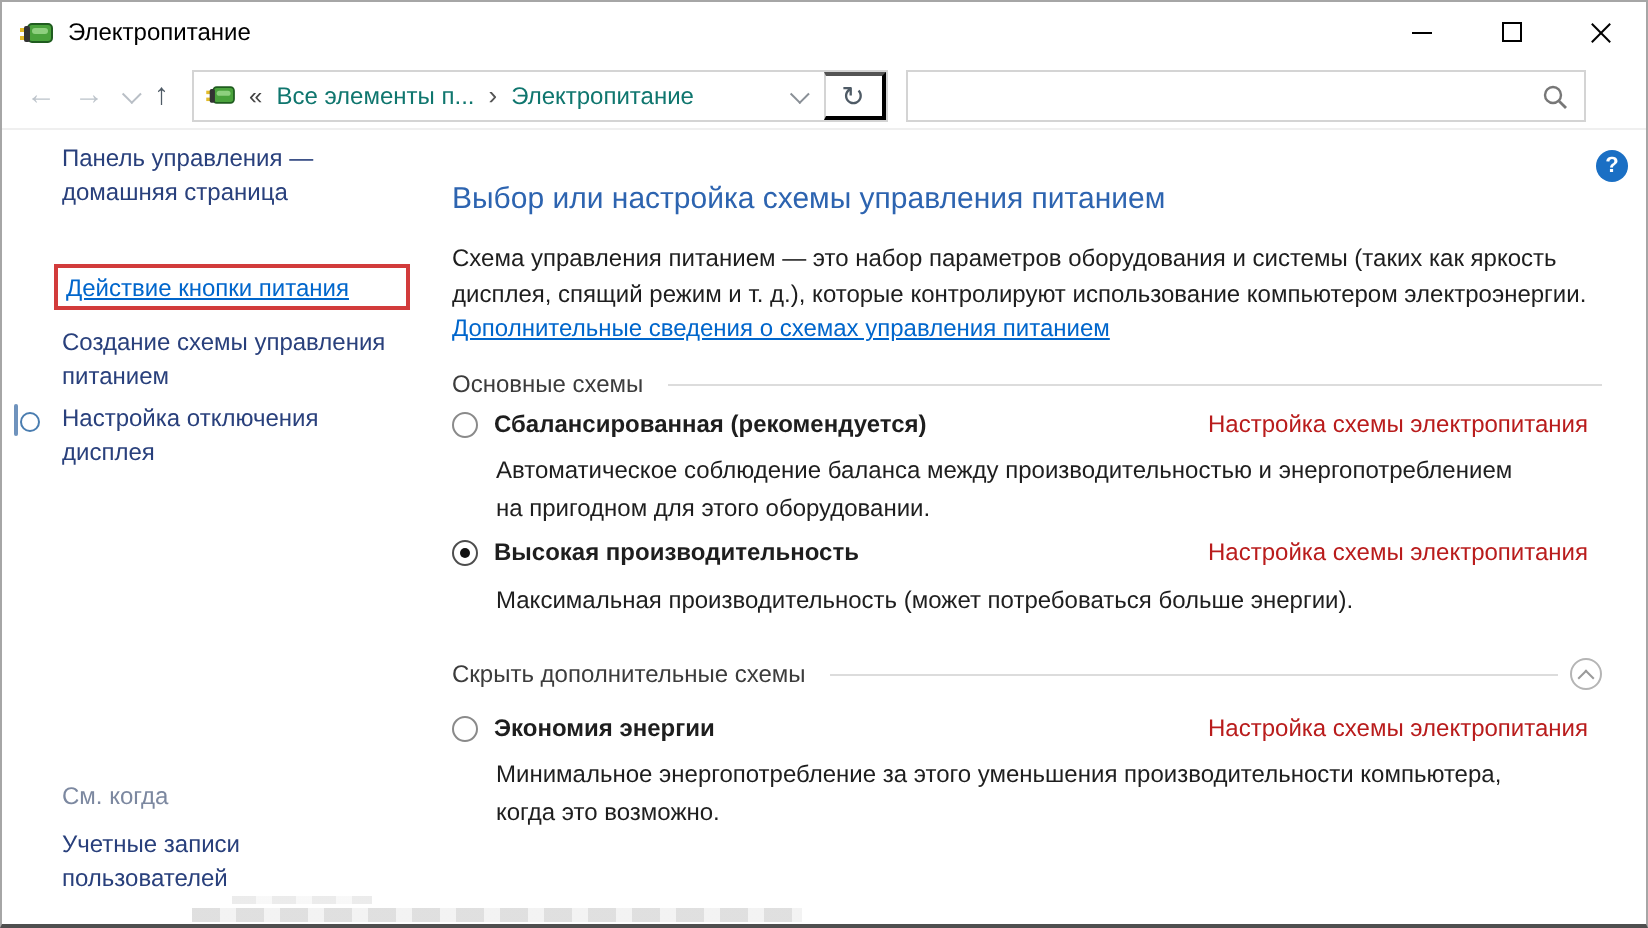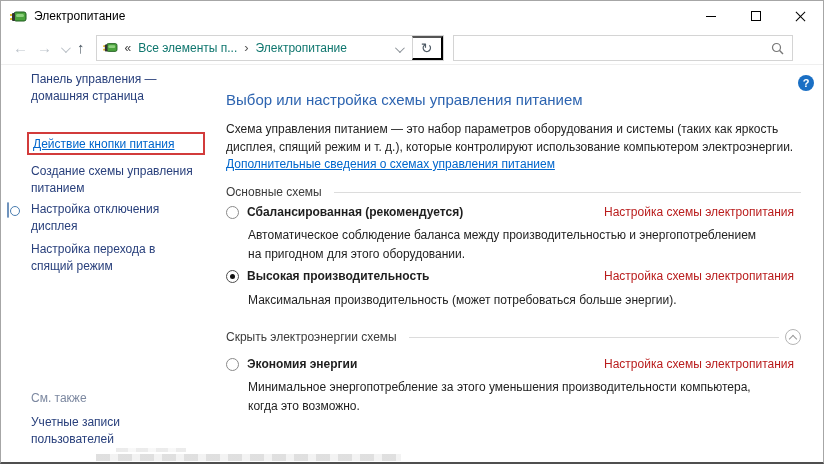--- a/index.html
+++ b/index.html
@@ -170,24 +170,22 @@
       </div>
 
       <div class="side-item" style="top:98px">Создание схемы управления
 питанием</div>
 
       <span class="side-icon" style="left:6px; top:138px"><span class="icon-display"></span></span>
       <div class="side-item" style="top:136px">Настройка отключения
 дисплея</div>
 
       <span class="side-icon" style="left:7px; top:178px"><span class="icon-sleep"></span></span>
-      <div class="side-item" style="top:176px">Настройка перехода в
-спящий режим</div>
-
-      <div class="see-also-header" style="top:326px">См. также</div>
+
+      <div class="see-also-header" style="top:326px">См. когда</div>
       <div class="side-item" style="top:349px">Учетные записи
 пользователей</div>
 
       <div class="cutoff-frag-a"></div>
       <div class="cutoff-frag-b"></div>
     </div>
 
     <div class="help-btn">
         <span>?</span>
       </div>
@@ -212,21 +210,21 @@
 на пригодном для этого оборудовании.</div>
 
       <div class="plan-head pos-plan2">
         <span class="radio selected"></span>
         <span class="plan-name">Высокая производительность</span>
         <a class="plan-link">Настройка схемы электропитания</a>
       </div>
       <div class="plan-desc pos-desc2">Максимальная производительность (может потребоваться больше энергии).</div>
 
       <div class="section-header pos-sec2">
-        <span class="sec-title">Скрыть электроэнергии схемы</span>
+        <span class="sec-title">Скрыть дополнительные схемы</span>
         <span class="sec-line"></span>
         <span class="collapse-btn"></span>
       </div>
 
       <div class="plan-head pos-plan3">
         <span class="radio"></span>
         <span class="plan-name">Экономия энергии</span>
         <a class="plan-link">Настройка схемы электропитания</a>
       </div>
       <div class="plan-desc pos-desc3">Минимальное энергопотребление за этого уменьшения производительности компьютера,

